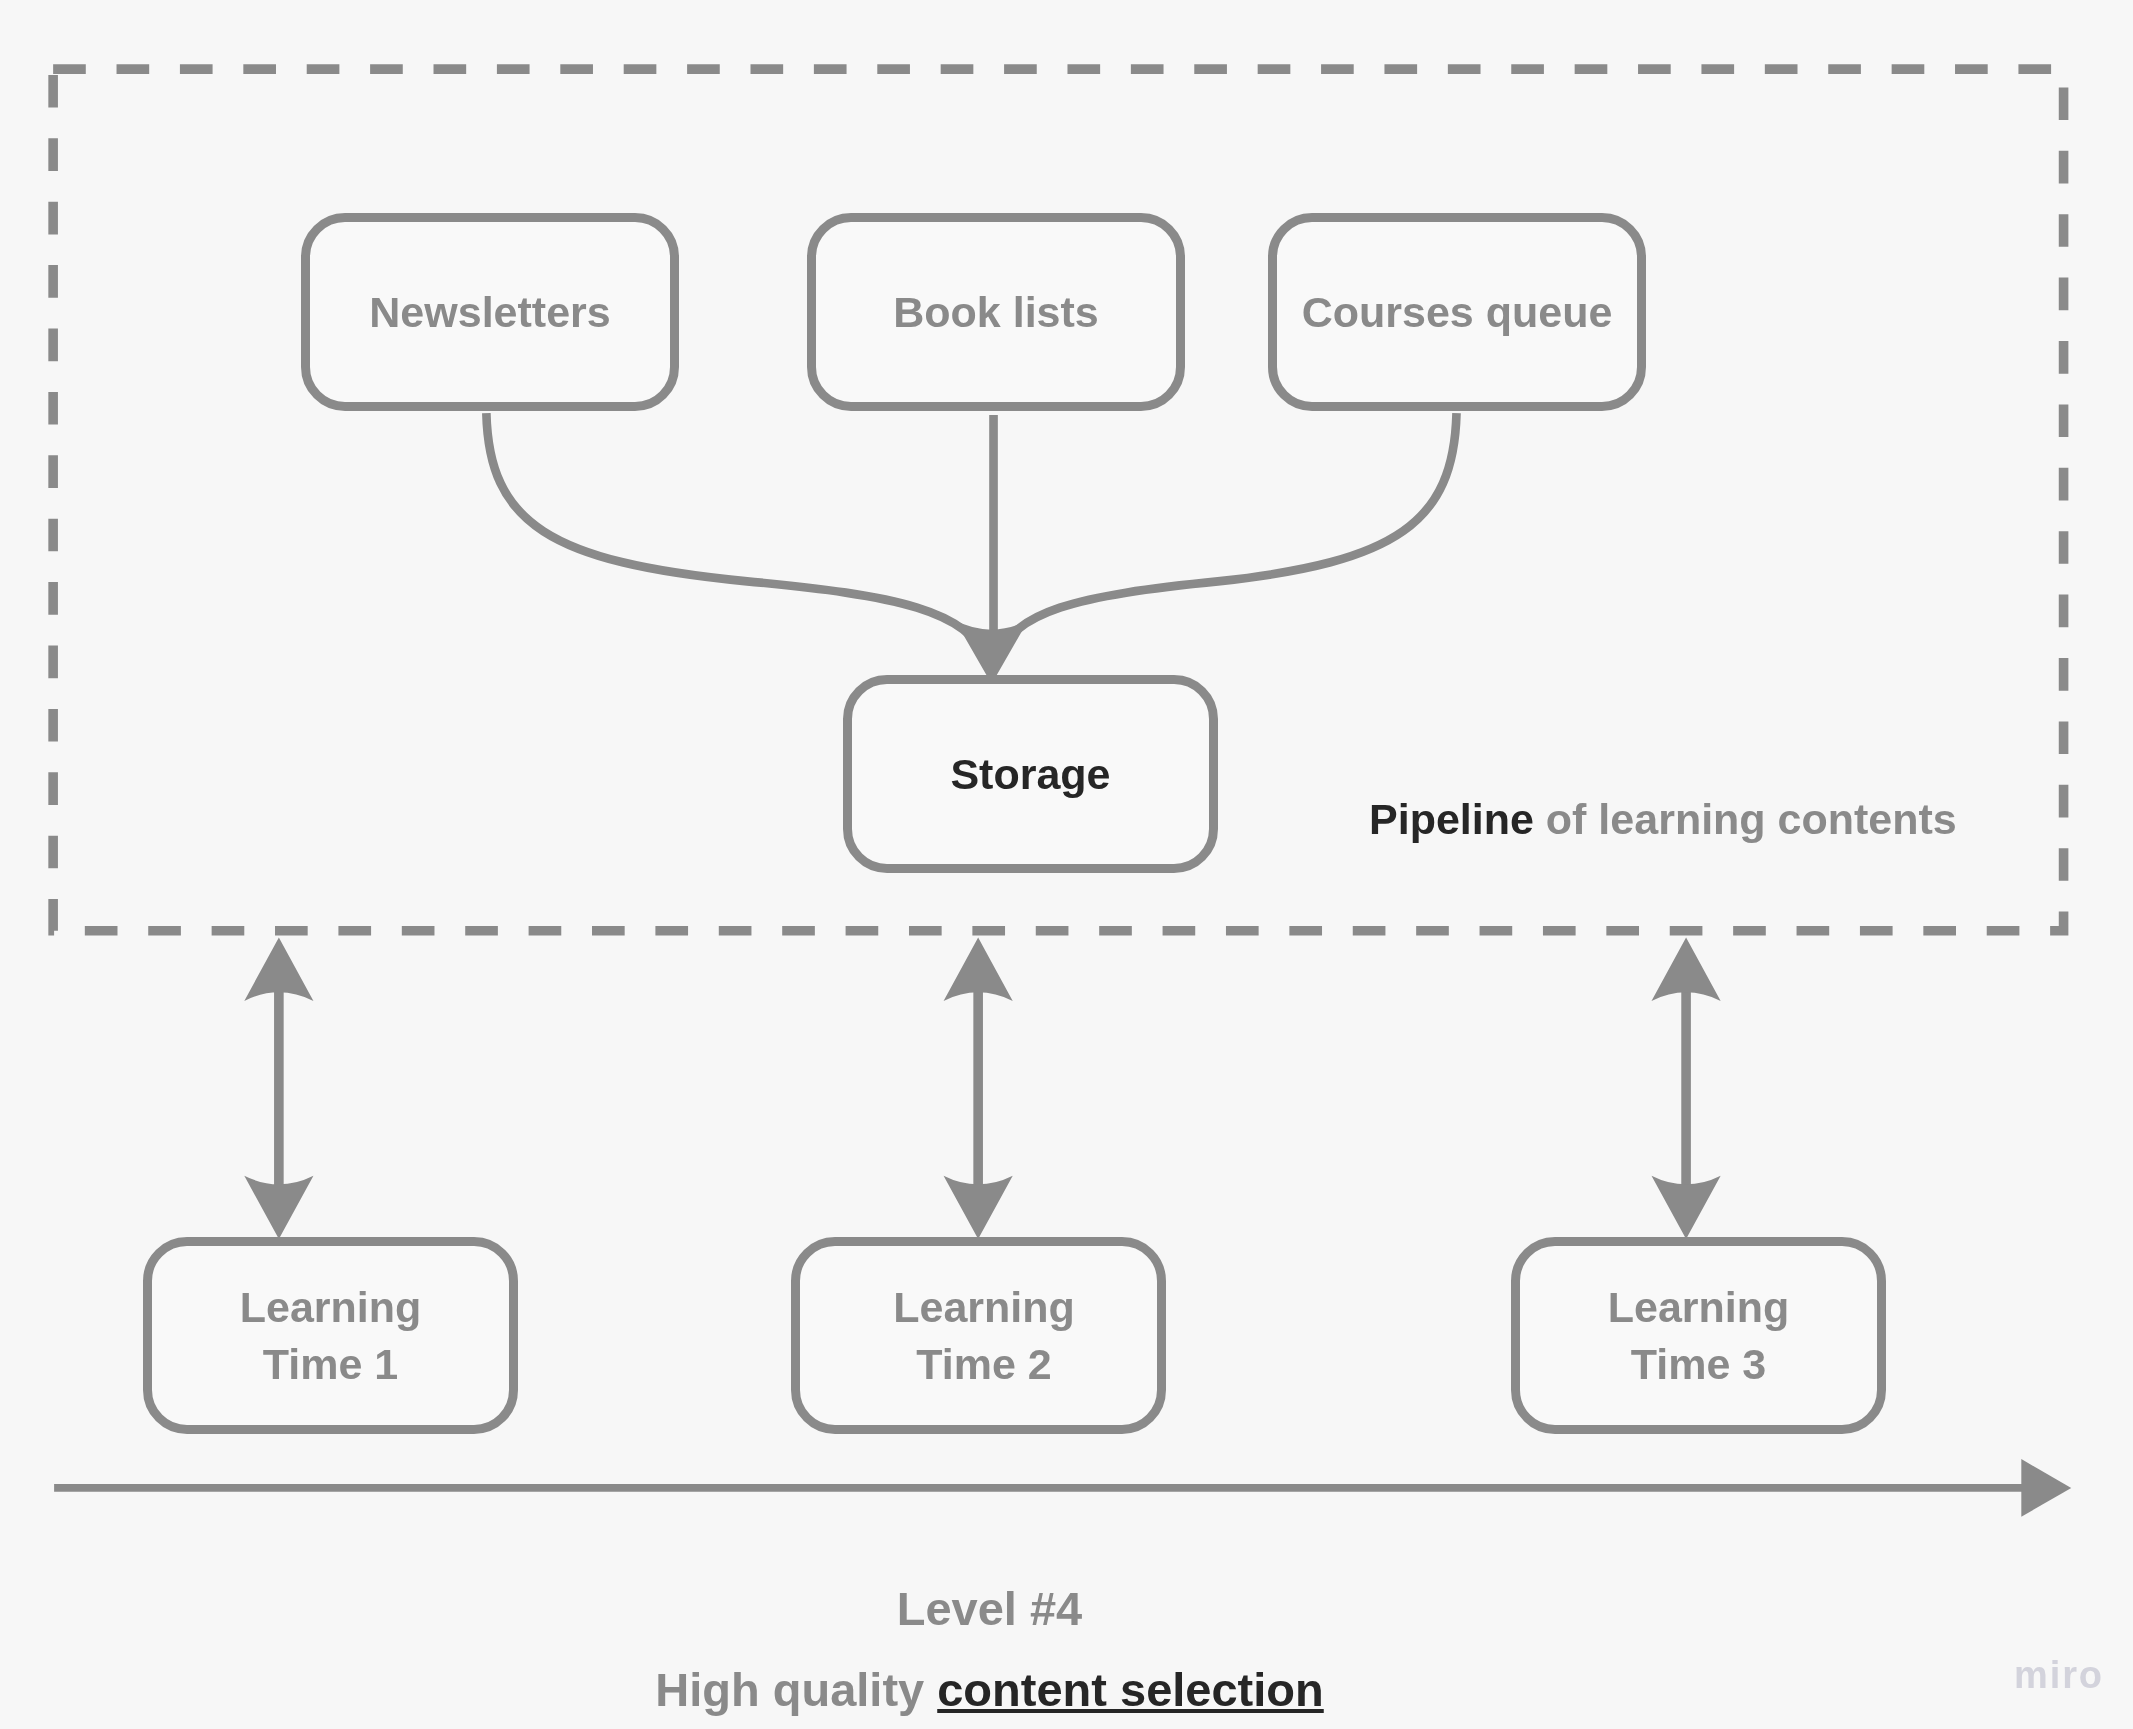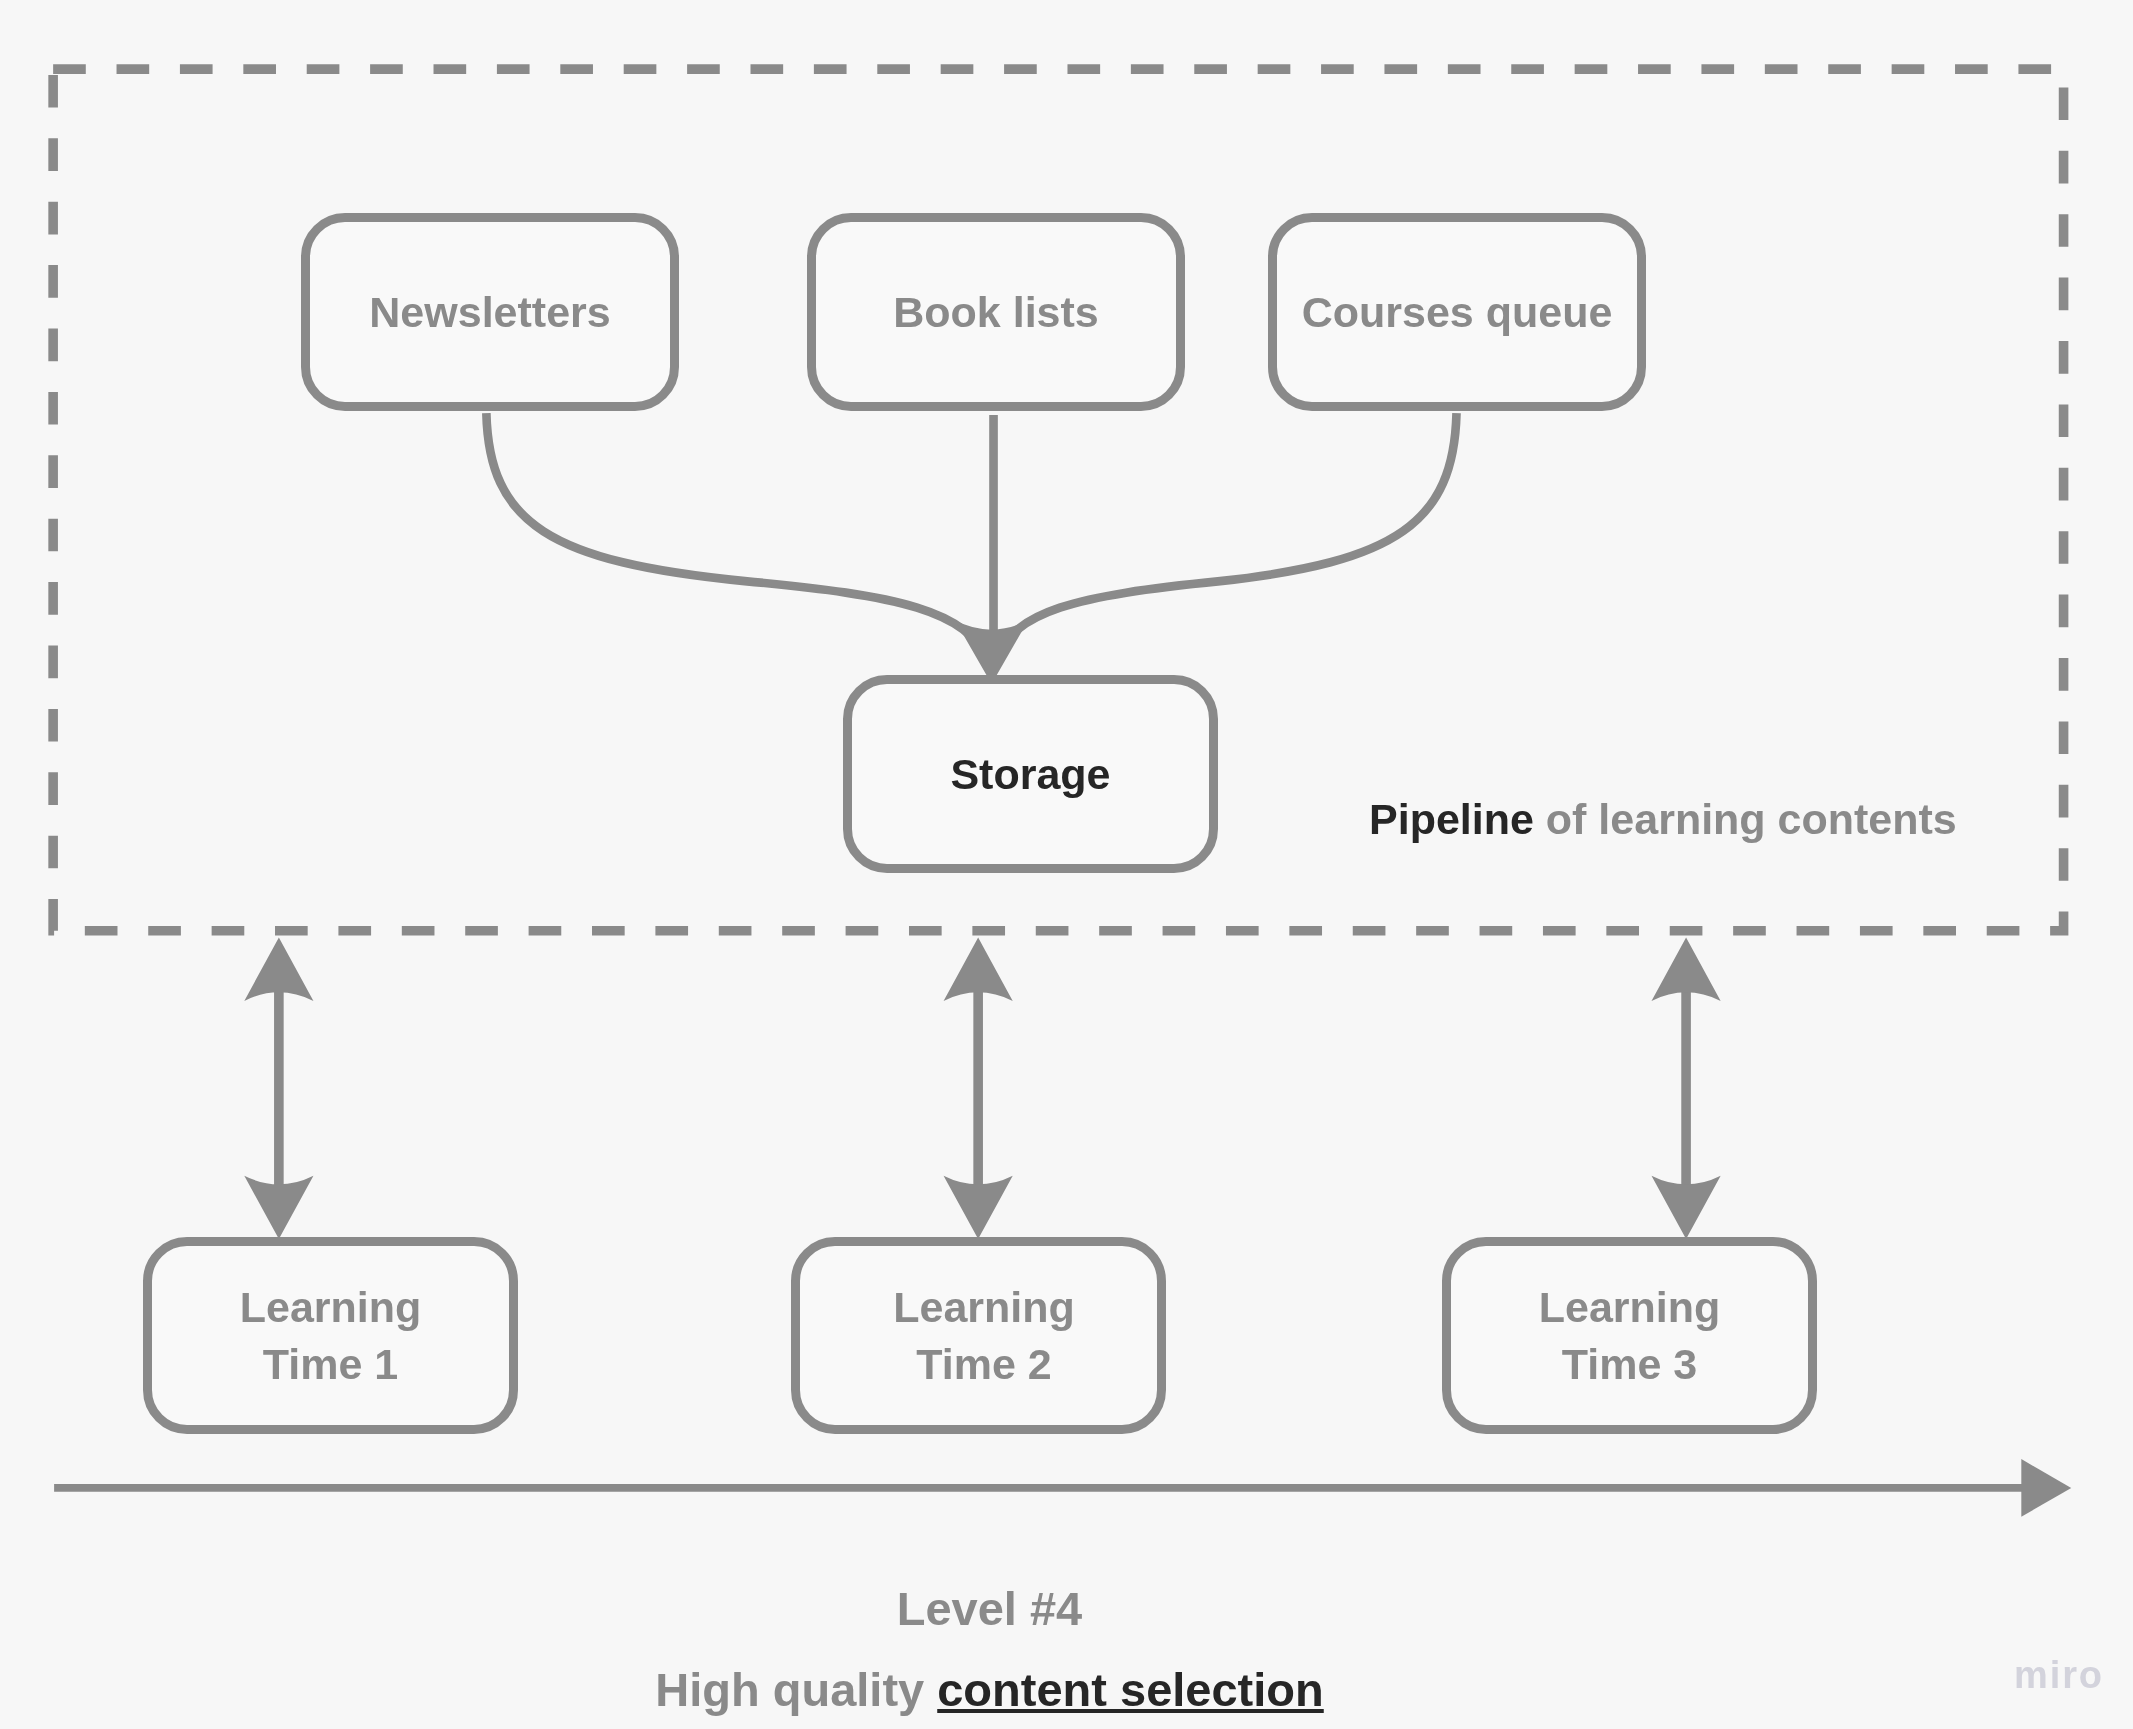--- a/index.html
+++ b/index.html
@@ -35,21 +35,21 @@
   #node-booklists{left:807px;}
   #node-coursesqueue{left:1268px;}
   #node-storage{
     left:803px;top:675px;width:375px;height:198px;
     color:#262626;
     margin-left:40px;
   }
   .node.lt{width:375px;height:197px;top:1237px;}
   #node-lt1{left:107px;margin-left:36px;}
   #node-lt2{left:791px;padding-left:11px;}
-  #node-lt3{left:1442px;justify-content:center;}
+  #node-lt3{left:1511px;justify-content:center;}
   .lt-label{width:259px;}
   .pipeline-caption{
     position:absolute;
     left:1369px;top:795px;
     font-size:43px;font-weight:bold;
     white-space:nowrap;
     color:#8a8a8a;
   }
   .pipeline-caption .strong{color:#262626;margin-top:12px;}
   .footer-caption{

